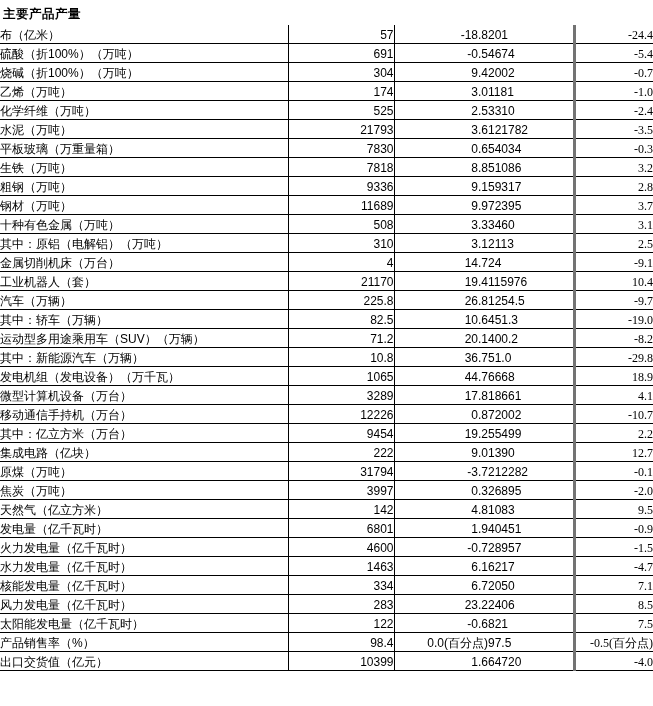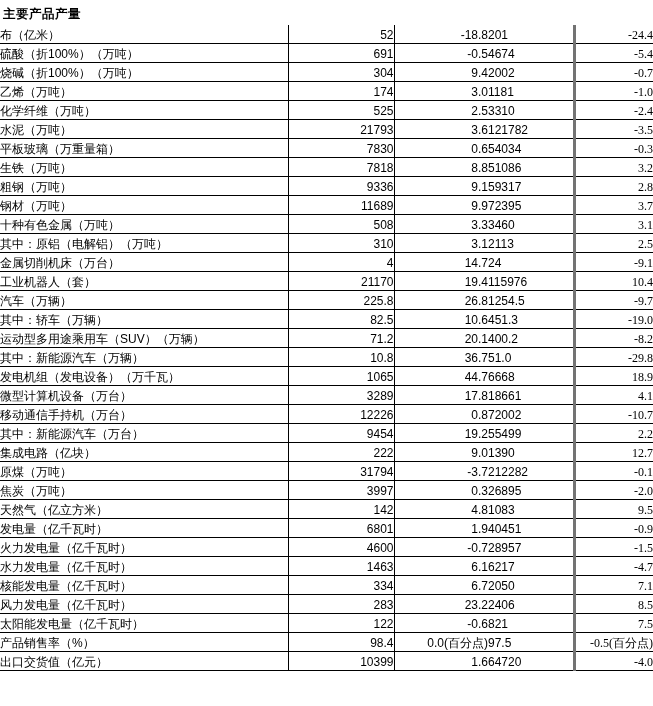--- a/index.html
+++ b/index.html
@@ -82,21 +82,21 @@
     <colgroup>
       <col class="c-name">
       <col class="c-v1">
       <col class="c-v2">
       <col class="c-v3">
       <col class="c-v4">
     </colgroup>
     <tbody id="table-body">
         <tr>
           <td class="name ind0">布（亿米）</td>
-          <td class="v1">52</td>
+          <td class="v1">57</td>
           <td class="v2">-18.8</td>
           <td class="v3">201</td>
           <td class="v4">-24.4</td>
         </tr>
         <tr>
           <td class="name ind0">硫酸（折100%）（万吨）</td>
           <td class="v1">691</td>
           <td class="v2">-0.5</td>
           <td class="v3">4674</td>
           <td class="v4">-5.4</td>
@@ -228,21 +228,21 @@
           <td class="v4">4.1</td>
         </tr>
         <tr>
           <td class="name ind0">移动通信手持机（万台）</td>
           <td class="v1">12226</td>
           <td class="v2">0.8</td>
           <td class="v3">72002</td>
           <td class="v4">-10.7</td>
         </tr>
         <tr>
-          <td class="name ind1">其中：新能源汽车（万台）</td>
+          <td class="name ind1">其中：亿立方米（万台）</td>
           <td class="v1">9454</td>
           <td class="v2">19.2</td>
           <td class="v3">55499</td>
           <td class="v4">2.2</td>
         </tr>
         <tr>
           <td class="name ind0">集成电路（亿块）</td>
           <td class="v1">222</td>
           <td class="v2">9.0</td>
           <td class="v3">1390</td>

